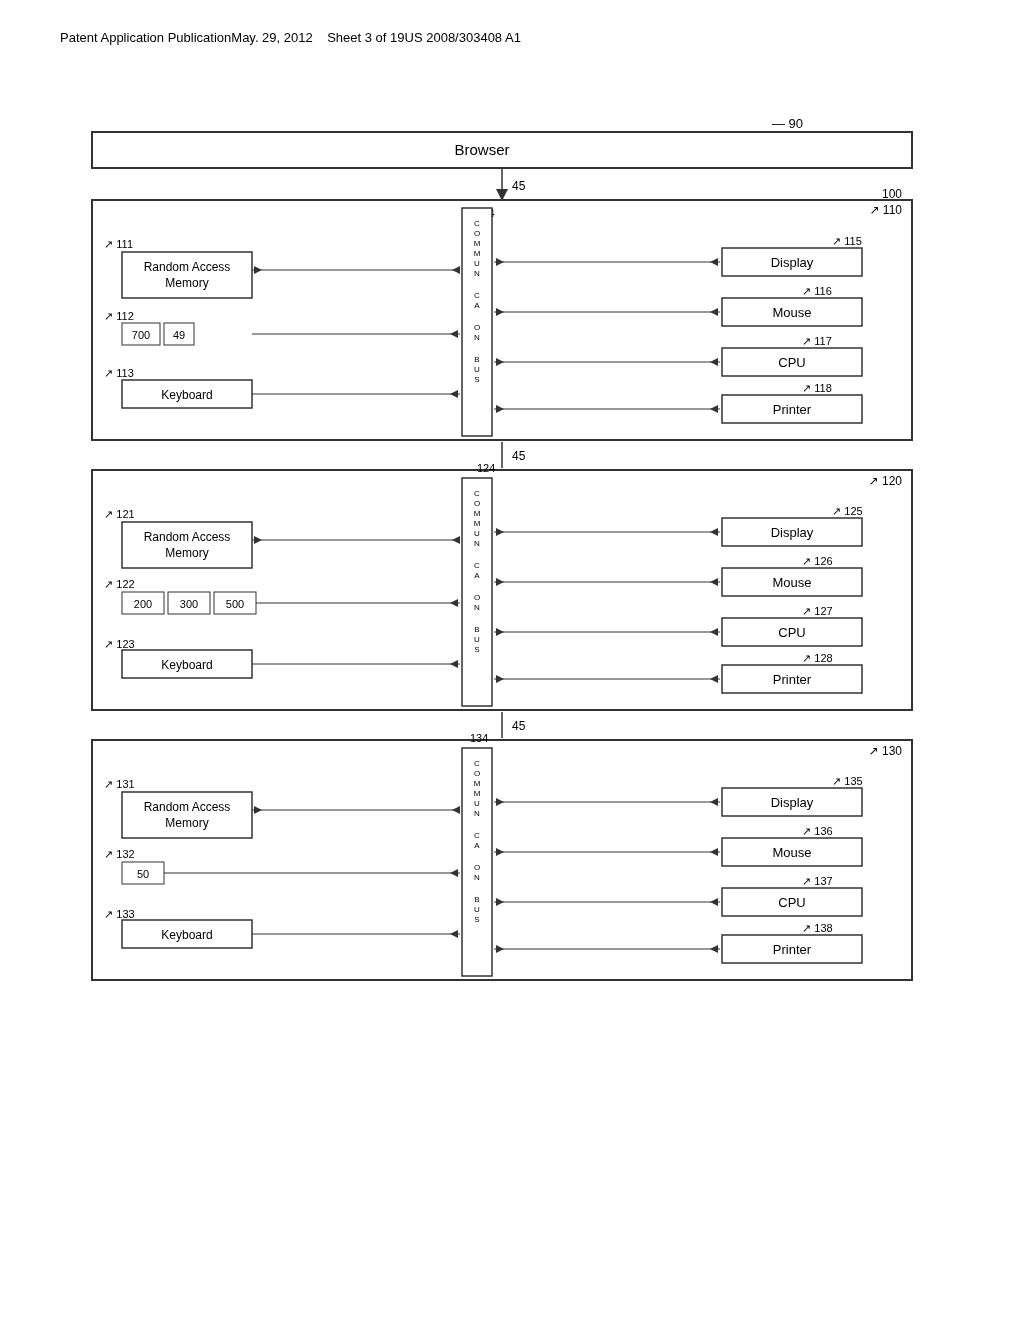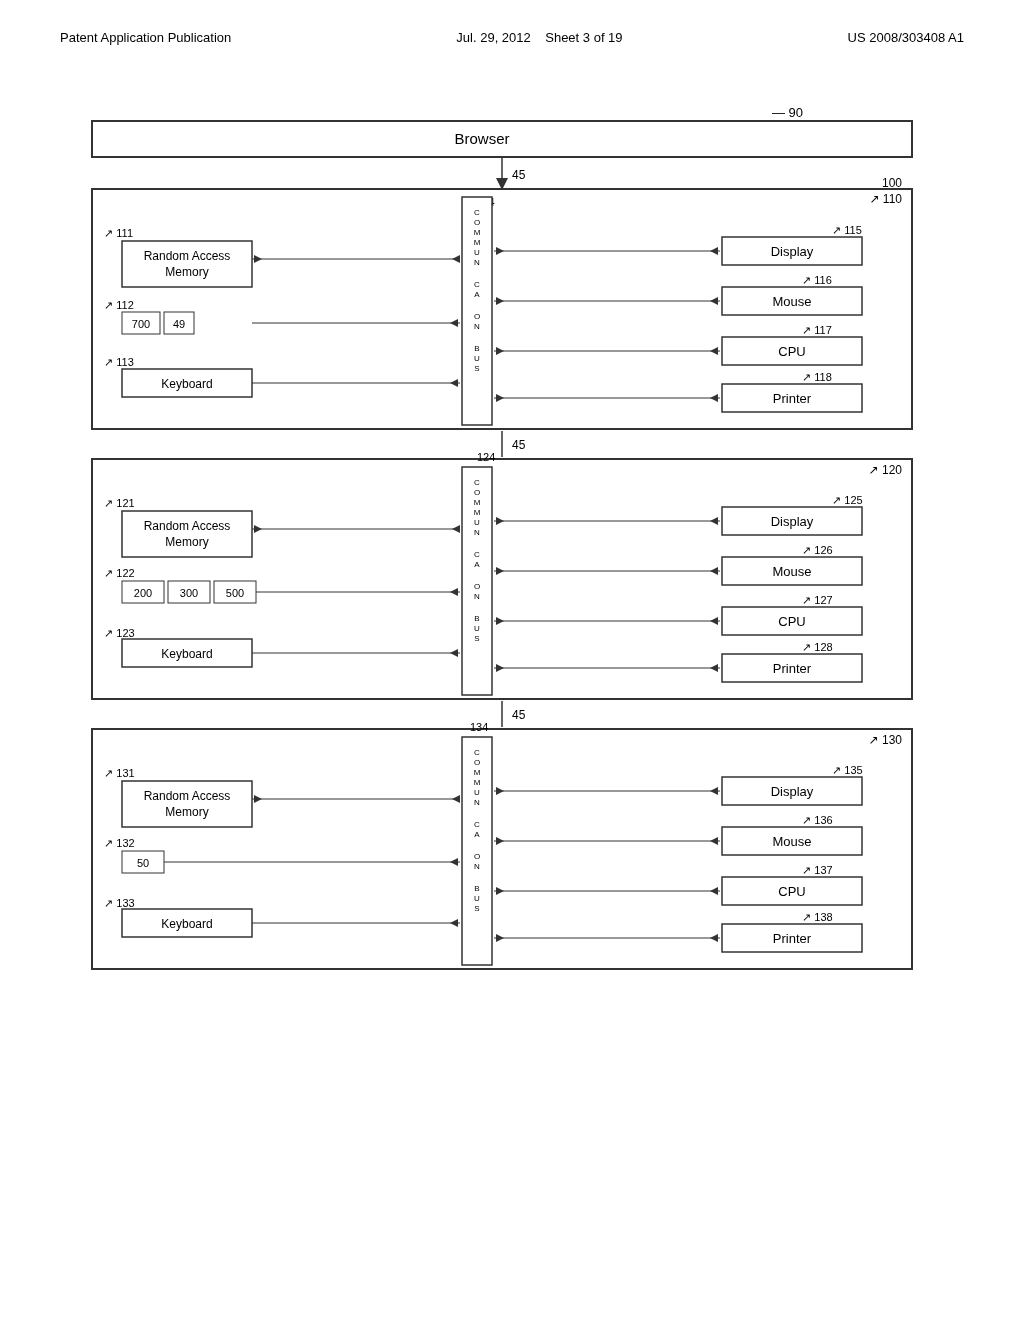--- a/index.html
+++ b/index.html
@@ -13,48 +13,47 @@
     }
     .page {
       width: 1024px;
       min-height: 1320px;
       background: #fff;
       padding: 30px 60px;
     }
     
     .header {
       display: flex;
-      justify-content: space-between;
       align-items: center;
       margin-bottom: 10px;
       font-size: 13px;
     }
 
     
     .diagram-area {
       position: relative;
       width: 860px;
-      margin: 4px auto;
+      margin: 15px auto;
     }
 
     .fig-label {
       text-align: right;
       margin-right: 60px;
       margin-bottom: 15px;
     }
   </style>
 </head>
 <body>
 
 <div class="page">
 
   <div class="header">
     <span>Patent Application Publication</span>
     <span>
-      <span>Jul. 29, 2012</span>&nbsp;&nbsp;&nbsp;
+      <span>May. 29, 2012</span>&nbsp;&nbsp;&nbsp;
       <span>Sheet 3 of 19</span>
     </span>
     <span>US 2008/303408 A1</span>
   </div>
 
   <div style="height: 40px;"></div>
 
 
   <div class="diagram-area">
     <svg viewBox="0 0 860 950" width="860" height="950" xmlns="http://www.w3.org/2000/svg" style="display:block; font-family: Arial, sans-serif;">

